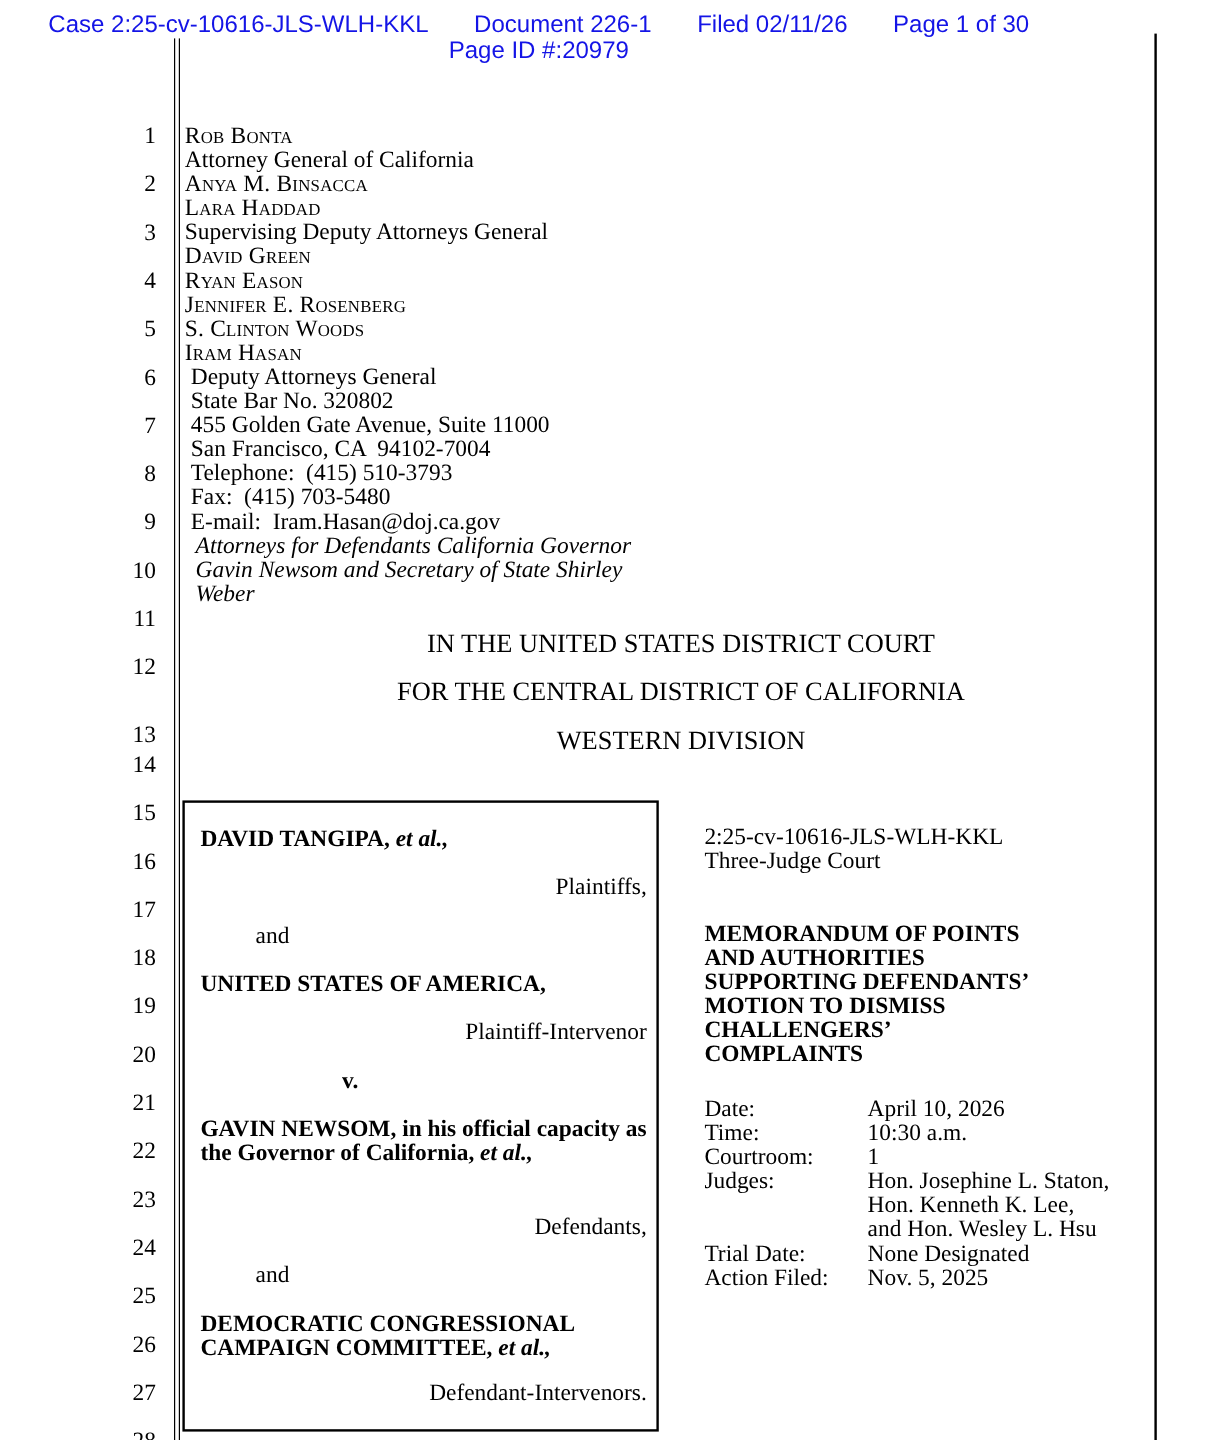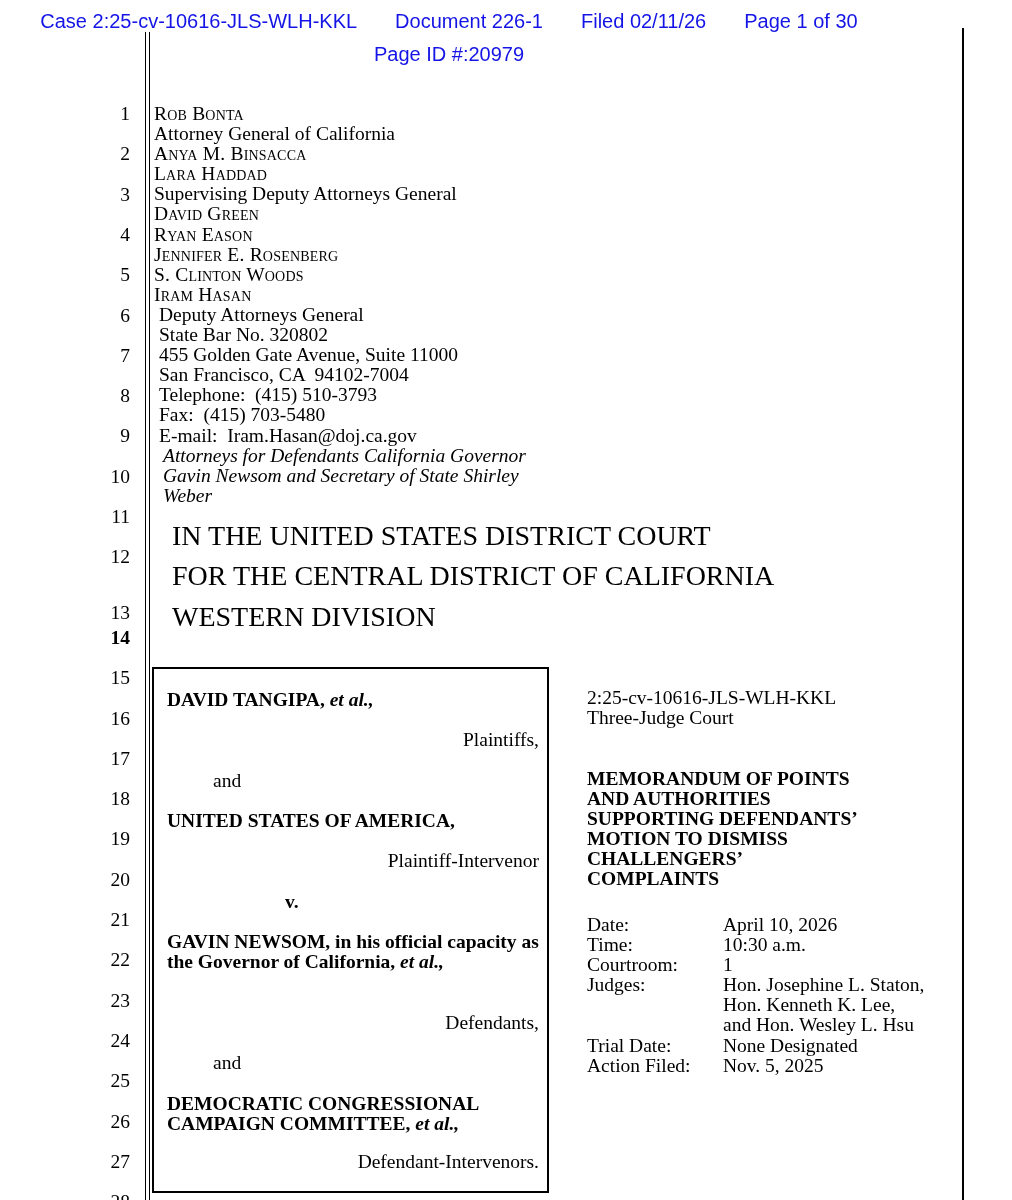--- a/index.html
+++ b/index.html
@@ -3,41 +3,41 @@
 <meta charset="utf-8">
 <style>
   html,body{margin:0;padding:0;background:#fff;}
   .page{position:relative;width:1012px;height:1200px;background:#ffffff;overflow:hidden;
         font-family:"Liberation Serif",serif;color:#000;}
 
   
   .pdf-header{position:absolute;left:0;top:11px;width:898px;text-align:center;
     font-family:"Liberation Sans",sans-serif;color:#1414E6;font-size:20px;line-height:21px;}
   .hdr1{display:flex;justify-content:center;gap:38px;white-space:pre;}
-  .hdr2{margin-top:12px;}
+  .hdr2{margin-top:0;}
 
   
   .rule-left{position:absolute;left:145px;top:32px;width:5px;height:1168px;
     border-left:1.6px solid #000;border-right:1.6px solid #000;box-sizing:border-box;}
   .rule-right{position:absolute;left:962px;top:28px;width:2px;height:1172px;background:#000;}
 
   
   .line-numbers{position:absolute;left:85px;top:104px;width:45px;height:1096px;}
   .ln{position:absolute;right:0;width:45px;height:21px;font-size:19.5px;line-height:20px;text-align:right;}
 
   
   .attorney{position:absolute;left:151px;top:104px;width:430px;font-size:19.5px;line-height:20.1px;}
   .at{white-space:pre;padding-left:3px;}
   .at.sc{font-variant:small-caps;letter-spacing:.2px;}
   .at.ind{padding-left:8px;}
   .at.it{font-style:italic;padding-left:12px;}
 
   
-  .court-heading{position:absolute;left:172px;top:516px;width:791px;text-align:left;
-    font-size:28px;line-height:40.3px;}
+  .court-heading{position:absolute;left:172px;top:516px;width:791px;text-align:center;
+    font-size:22px;line-height:40.3px;}
 
   
   .caption-box{position:absolute;left:152px;top:667px;width:397px;height:526px;
     border:2px solid #000;box-sizing:border-box;}
   .cap{position:absolute;left:13px;right:8px;font-size:19.5px;line-height:20.1px;}
   .cap.b{font-weight:bold;}
   .cap.right{text-align:right;}
   .cap.and{left:59px;}
   .cap.v{left:131px;}
   .etal{font-style:italic;}
@@ -69,21 +69,21 @@
       <div class="ln" style="top: 120.9px;">4</div>
       <div class="ln" style="top: 161.2px;">5</div>
       <div class="ln" style="top: 201.5px;">6</div>
       <div class="ln" style="top: 241.8px;">7</div>
       <div class="ln" style="top: 282.1px;">8</div>
       <div class="ln" style="top: 322.4px;">9</div>
       <div class="ln" style="top: 362.7px;">10</div>
       <div class="ln" style="top: 403px;">11</div>
       <div class="ln" style="top: 443.3px;">12</div>
       <div class="ln" style="top: 499px;">13</div>
-      <div class="ln" style="top: 523.9px; font-weight: bold;">14</div>
+      <div class="ln" style="top: 523.9px;">14</div>
       <div class="ln" style="top: 564.2px;">15</div>
       <div class="ln" style="top: 604.5px;">16</div>
       <div class="ln" style="top: 644.8px;">17</div>
       <div class="ln" style="top: 685.1px;">18</div>
       <div class="ln" style="top: 725.4px;">19</div>
       <div class="ln" style="top: 765.7px;">20</div>
       <div class="ln" style="top: 806px;">21</div>
       <div class="ln" style="top: 846.3px;">22</div>
       <div class="ln" style="top: 886.6px;">23</div>
       <div class="ln" style="top: 926.9px;">24</div>

